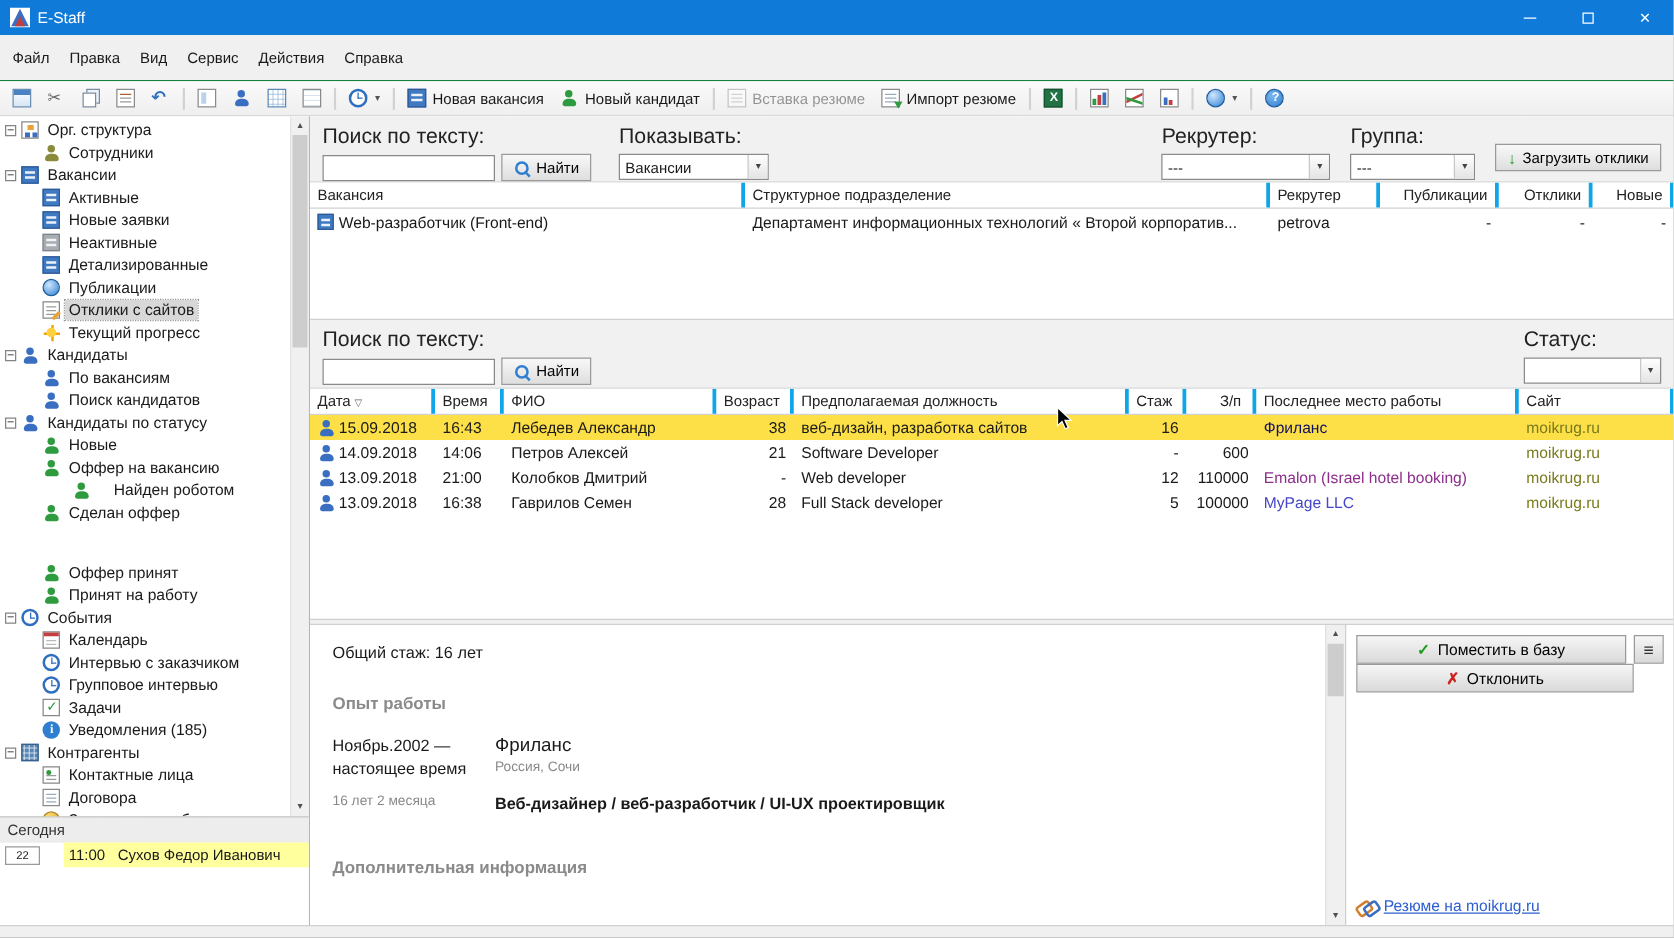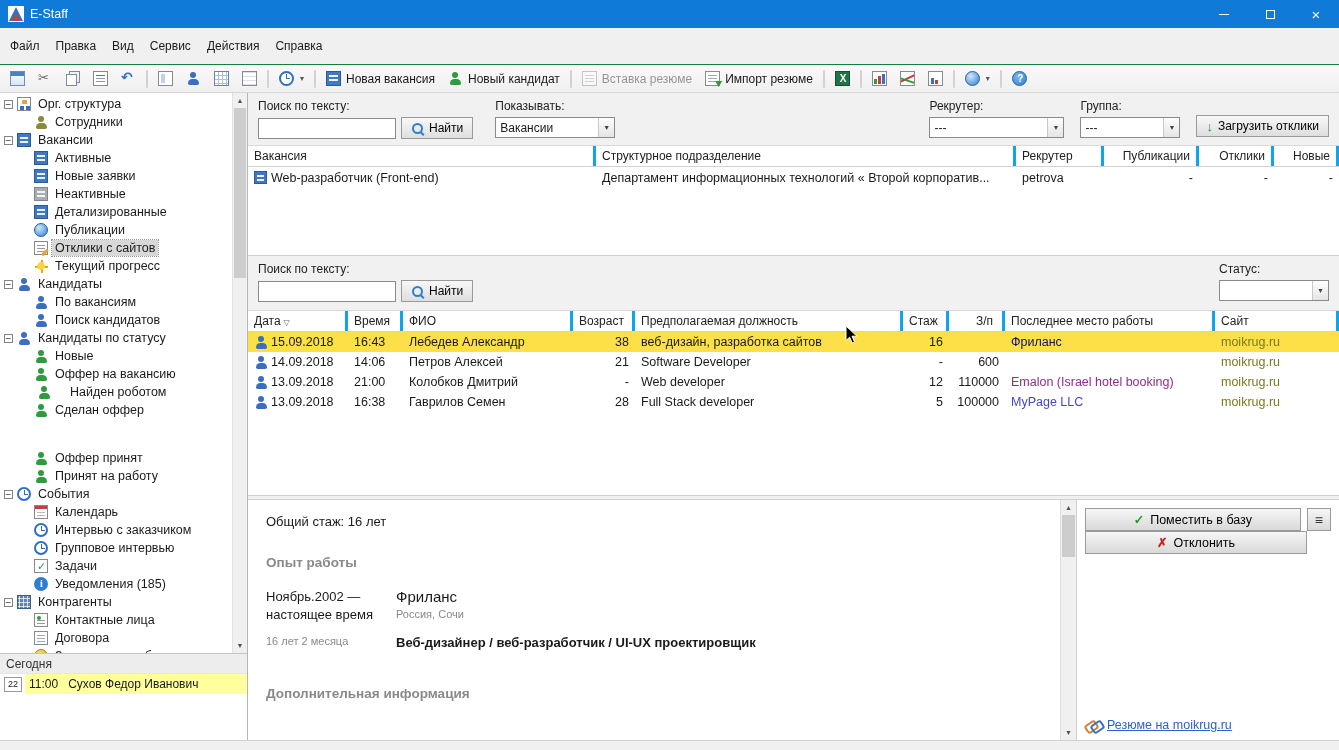--- a/index.html
+++ b/index.html
@@ -105,30 +105,30 @@
   .exp:empty{visibility:hidden}
   .ticon{width:14px;height:14px}
 
   .vscroll{width:15px;flex:none;background:#f0f0f0;border-left:1px solid #e2e2e2;display:flex;flex-direction:column}
   .sb-btn{height:15px;display:flex;align-items:center;justify-content:center;font-size:7px;color:#505050}
   .sb-track{flex:1;position:relative}
   .sb-thumb{position:absolute;left:1px;right:1px;background:#cdcdcd}
 
   .today-head{height:20px;background:#ededed;border-top:1px solid #c5c5c5;display:flex;align-items:center;padding-left:6px;font-size:12px;color:#333}
   .today-row{height:21px;display:flex;align-items:center;border-top:1px solid #e6e6e6}
-  .day-box{width:18px;height:15px;margin:0 3px 0 4px;border:1px solid #999;background:#fff;font-size:9px;display:flex;align-items:center;justify-content:center;flex:none}
+  .day-box{width:28px;height:15px;margin:0 19px 0 4px;border:1px solid #999;background:#fff;font-size:9px;display:flex;align-items:center;justify-content:center;flex:none}
   .today-rest{flex:1;height:100%;background:#ffff9e;display:flex;align-items:center;gap:10px;padding-left:4px;font-size:12px;white-space:nowrap;overflow:hidden}
   .side-fill{height:46px;background:#fff}
 
   
   .main{flex:1;display:flex;flex-direction:column;overflow:hidden;background:#fff}
   .filterbar{background:#f1f1f1;border-bottom:1px solid #d9d9d9;display:flex;align-items:flex-start;padding:6px 10px;gap:22px}
   .f1{height:53px}.f2{height:55px}
   .fgroup{display:flex;flex-direction:column;gap:4px}
-  .flabel{font-size:12px;color:#222}
+  .flabel{font-size:17px;color:#222}
   .fctrls{display:flex;gap:5px;align-items:center}
   .tinput{width:138px;height:21px;border:1px solid #8a8a8a;font-size:12px;padding:0 4px;background:#fff}
   .btn{height:22px;display:flex;align-items:center;gap:5px;padding:0 9px;background:linear-gradient(#f8f8f8,#dedede);border:1px solid #9a9a9a;font-size:12px;white-space:nowrap}
   .selectbox{height:21px;border:1px solid #8a8a8a;background:#fff;display:flex;align-items:center;justify-content:space-between;font-size:12px;padding-left:4px}
   .ddbox{width:16px;height:100%;display:flex;align-items:center;justify-content:center;background:linear-gradient(#fefefe,#e4e4e4);border-left:1px solid #c8c8c8;font-size:7px;color:#444}
   .fright{margin-left:auto;display:flex;gap:16px;align-items:flex-start}
   .load-btn{margin-top:16px}
   .w120{width:120px}.w135{width:135px}.w100{width:100px}.w110{width:110px}
 
   .thead{display:flex;height:21px;background:#fff;border-bottom:1px solid #d2d2d2}
@@ -479,21 +479,21 @@
               <span class="ticon ic-person-green"></span>
               <span class="tlabel">Новые</span>
             </div>
 
             <div class="titem" style="padding-left: 21px;">
               <span class="exp"></span>
               <span class="ticon ic-person-green"></span>
               <span class="tlabel">Оффер на вакансию</span>
             </div>
 
-            <div class="titem" style="padding-left: 12px; gap: 16px;">
+            <div class="titem" style="padding-left: 33px; gap: 16px;">
               <span class="exp"></span>
               <span class="ticon ic-person-green"></span>
               <span class="tlabel">Найден роботом</span>
             </div>
 
             <div class="titem" style="padding-left: 21px;">
               <span class="exp"></span>
               <span class="ticon ic-person-green"></span>
               <span class="tlabel">Сделан оффер</span>
             </div>

